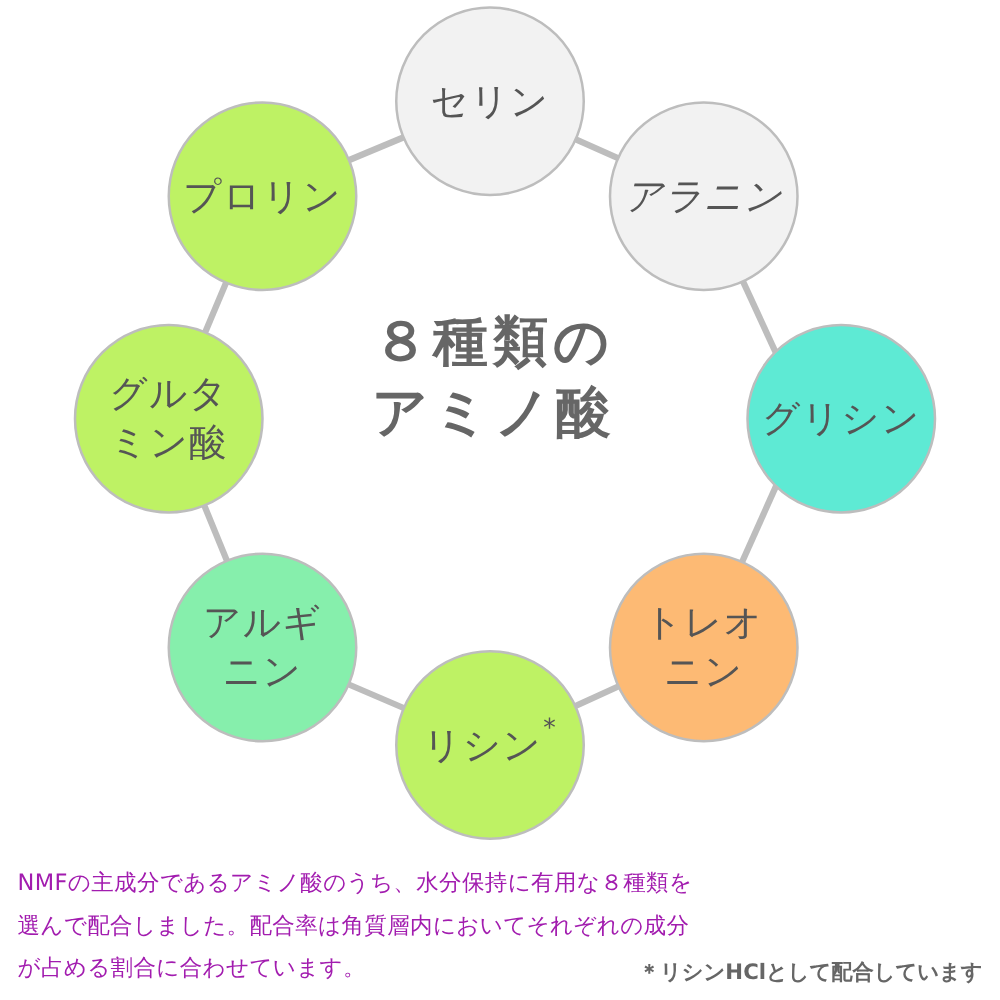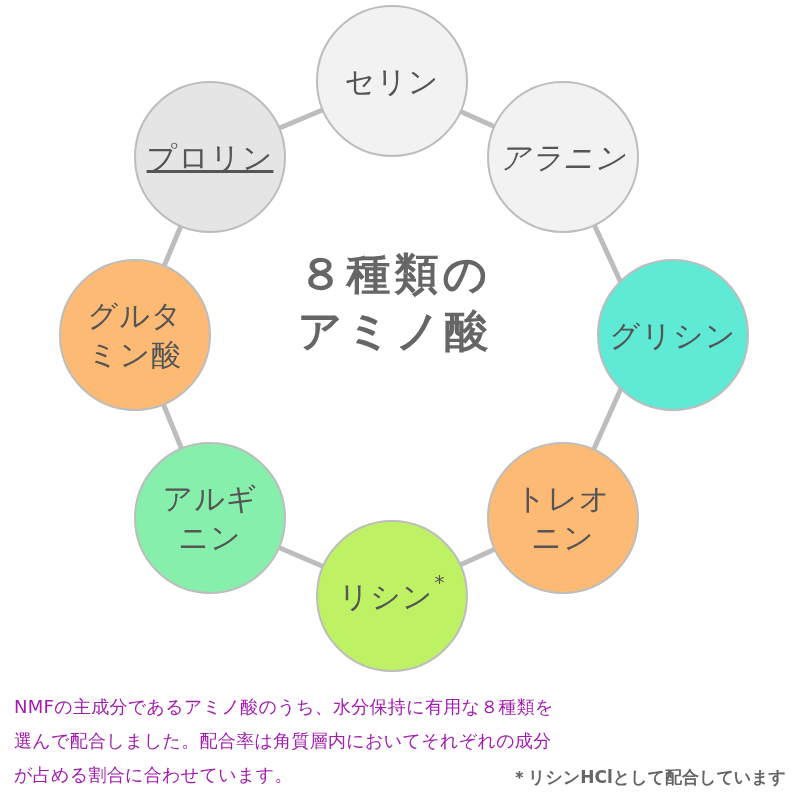--- a/index.html
+++ b/index.html
@@ -63,29 +63,29 @@
       </div>
   </div>
   <div class="node" style="left: 134px; top: 442px; background: #86efac;">
     <div class="line">
         <span>アルギ</span>
       </div>
     <div class="line">
         <span>ニン</span>
       </div>
   </div>
-  <div class="node" style="left: 59px; top: 259px; background: #fdba74;">
+  <div class="node" style="left: 59px; top: 259px; background: #bef264;">
     <div class="line">
         <span>グルタ</span>
       </div>
     <div class="line">
         <span>ミン酸</span>
       </div>
   </div>
-  <div class="node" style="left: 134px; top: 81px; background: #e5e5e5; text-decoration: underline;">
+  <div class="node" style="left: 134px; top: 81px; background: #bef264;">
     <div class="line">
         <span>プロリン</span>
       </div>
   </div>
 
   <div id="center-title">
     <div>８種類の</div>
     <div>アミノ酸</div>
   </div>
 </div>

